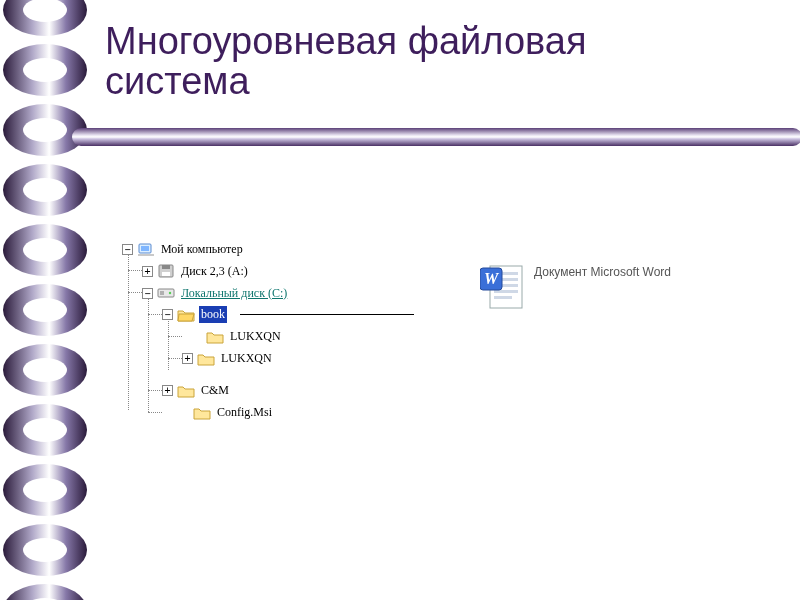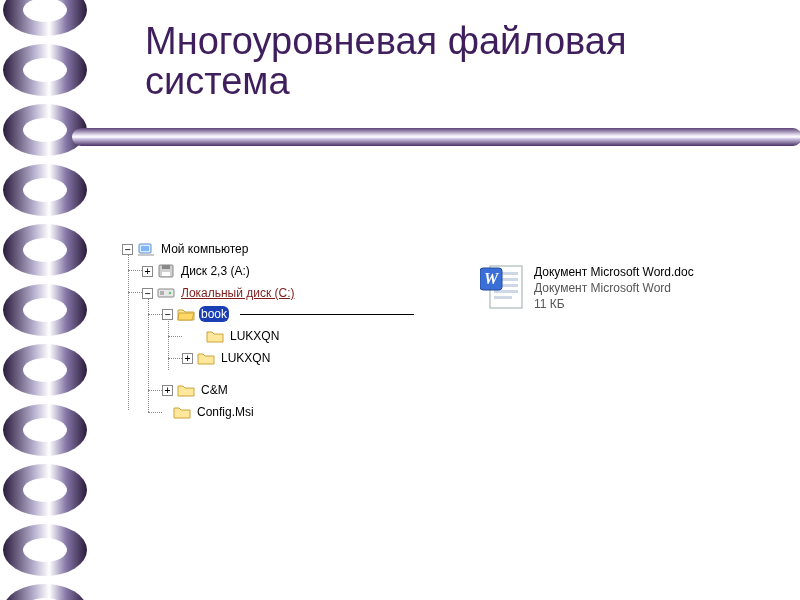--- a/index.html
+++ b/index.html
@@ -21,21 +21,20 @@
   }
   .spiral svg { display: block; }
   .title {
     position: absolute;
     left: 105px;
     top: 22px;
     color: #3e1e5c;
     font-size: 38px;
     font-family: Verdana, Tahoma, sans-serif;
     line-height: 1.05;
-    margin-left: 40px;
   }
   .hbar {
     position: absolute;
     left: 72px;
     top: 128px;
     right: 0;
     height: 18px;
   }
   .hbar svg { display: block; }
   .content {
@@ -59,28 +58,27 @@
     border: 1px solid #888;
     background: #fff;
     font-size: 10px;
     line-height: 9px;
     text-align: center;
     font-family: monospace;
     color: #000;
     user-select: none;
   }
   .icon { display: inline-flex; align-items: center; }
-  .label { padding: 1px 2px; }
+  .label { padding: 1px 2px; font-family: Liberation Serif, serif; }
   .label.selected {
     background: #1a3eb3;
     color: #fff;
-    border-radius: 6px;
   }
   .label.underline {
-    color: #7f1d1d;
+    color: #0f766e;
     text-decoration: underline;
   }
   .connector {
     position: absolute;
     border-left: 1px dotted #888;
     border-bottom: 1px dotted #888;
   }
   .hline { position: absolute; border-top: 1px solid #000; }
   .doc-block {
     position: absolute;
@@ -273,21 +271,21 @@
     <div class="node" style="left:40px; top:142px;">
       <span class="expander">+</span>
       <span class="icon">
         <svg width="18" height="16">
             <path d="M1 4h5l2 2h9v8H1z" fill="#ffe79c" stroke="#caa43a"></path>
           </svg>
       </span>
       <span class="label">C&amp;M</span>
     </div>
 
-    <div class="node" style="left:36px; top:164px;align-items:center;">
+    <div class="node" style="left:56px; top:164px;align-items:center;">
       <span style="width:11px;"></span>
       <span class="icon">
         <svg width="18" height="16">
             <path d="M1 4h5l2 2h9v8H1z" fill="#ffe79c" stroke="#caa43a"></path>
           </svg>
       </span>
       <span class="label">Config.Msi</span>
     </div>
 
     <div class="hline" style="left:118px; top:74px; width:174px;"></div>
@@ -299,20 +297,18 @@
           <rect x="14" y="8" width="24" height="3" fill="#cfd8e6"></rect>
           <rect x="14" y="14" width="24" height="3" fill="#cfd8e6"></rect>
           <rect x="14" y="20" width="24" height="3" fill="#cfd8e6"></rect>
           <rect x="14" y="26" width="24" height="3" fill="#cfd8e6"></rect>
           <rect x="14" y="32" width="18" height="3" fill="#cfd8e6"></rect>
           <rect x="0" y="4" width="22" height="22" rx="3" fill="#3a6fd8" stroke="#244a9a"></rect>
           <text x="11" y="20" text-anchor="middle" font-family="Georgia,serif" font-weight="bold" font-size="16" fill="#fff" font-style="italic">W</text>
         </svg>
       </span>
       <div class="doc-text">
-        <div class="fn">Документ Microsoft Word.doc</div>
         <div>Документ Microsoft Word</div>
-        <div>11 КБ</div>
       </div>
     </div>
 
   </div>
 </div>
 
 </body></html>

